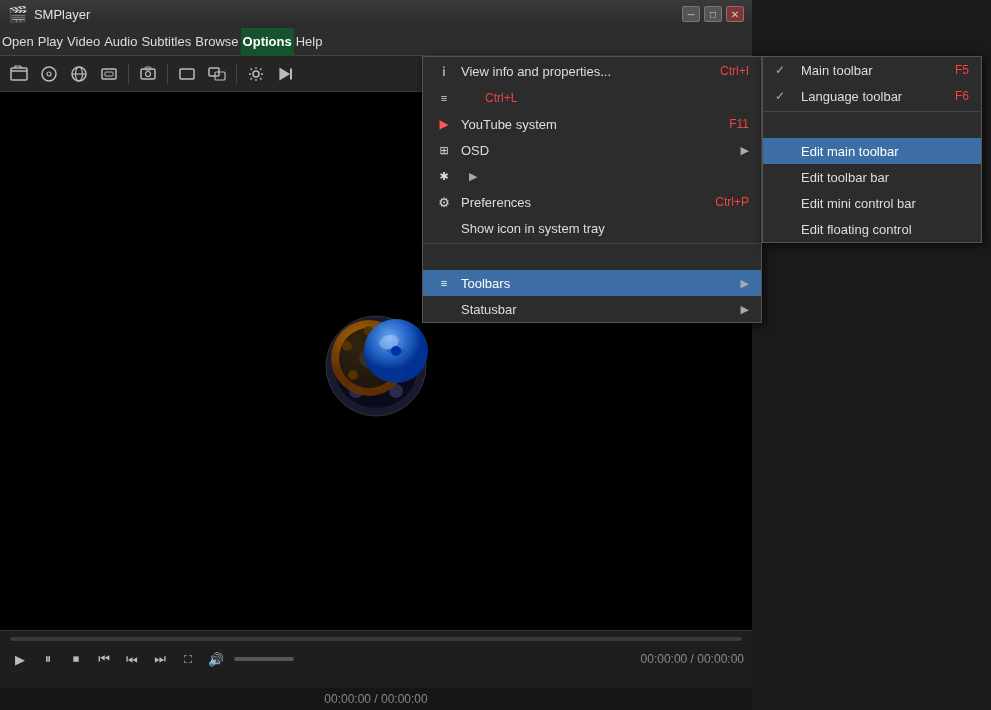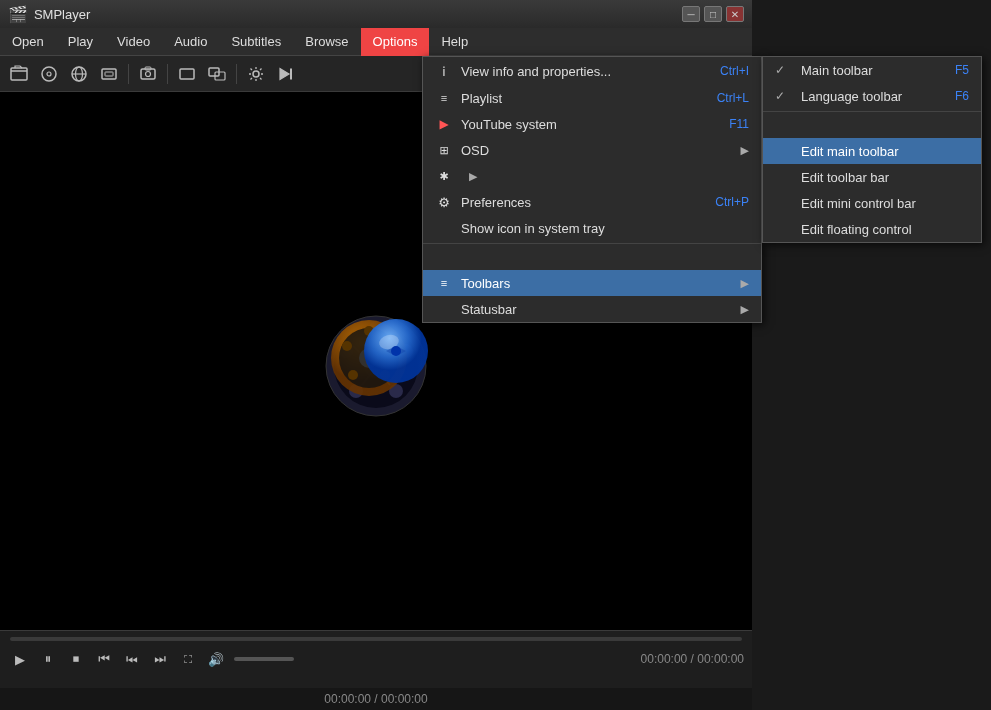--- a/index.html
+++ b/index.html
@@ -51,28 +51,28 @@
       width: 752px;
       height: 28px;
       background: #2d2d2d;
       display: flex;
       align-items: center;
       position: absolute;
       top: 28px; left: 0;
       border-bottom: 1px solid #444;
     }
     .menu-item {
-      padding: 4px 12px;
+      padding: 4px 2px;
       color: #ddd;
       cursor: pointer;
       height: 28px;
       display: flex;
       align-items: center;
     }
-    .menu-item.active { background: #ef4444; color: #fff; }
+    .menu-item.active { background: #14532d; color: #fff; font-weight: bold; }
 
     
     #toolbar {
       width: 752px;
       height: 36px;
       background: #252525;
       display: flex;
       align-items: center;
       padding: 0 6px;
       gap: 4px;
@@ -192,21 +192,21 @@
       width: 18px;
       margin-right: 8px;
       font-size: 13px;
       flex-shrink: 0;
       display: flex; align-items: center; justify-content: center;
     }
     .menu-row .menu-label {
       flex: 1;
     }
     .menu-row .menu-shortcut {
-      color: #3b82f6;
+      color: #ef4444;
       font-size: 12px;
       margin-left: 24px;
     }
     .menu-row .menu-arrow {
       color: #aaa;
       font-size: 11px;
       margin-left: 8px;
     }
     .menu-sep {
       height: 1px;
@@ -414,21 +414,20 @@
 <div id="options-menu">
 
   <div class="menu-row">
     <span class="menu-icon">ℹ</span>
     <span class="menu-label">View info and properties...</span>
     <span class="menu-shortcut">Ctrl+I</span>
   </div>
 
   <div class="menu-row">
     <span class="menu-icon" style="font-size:11px;">≡</span>
-    <span class="menu-label">Playlist</span>
     <span class="menu-shortcut">Ctrl+L</span>
   </div>
 
   <div class="menu-row">
     <span class="menu-icon" style="color:#f55;font-size:12px;">▶</span>
     <span class="menu-label">YouTube system</span>
     <span class="menu-shortcut">F11</span>
   </div>
 
   <div class="menu-row">

